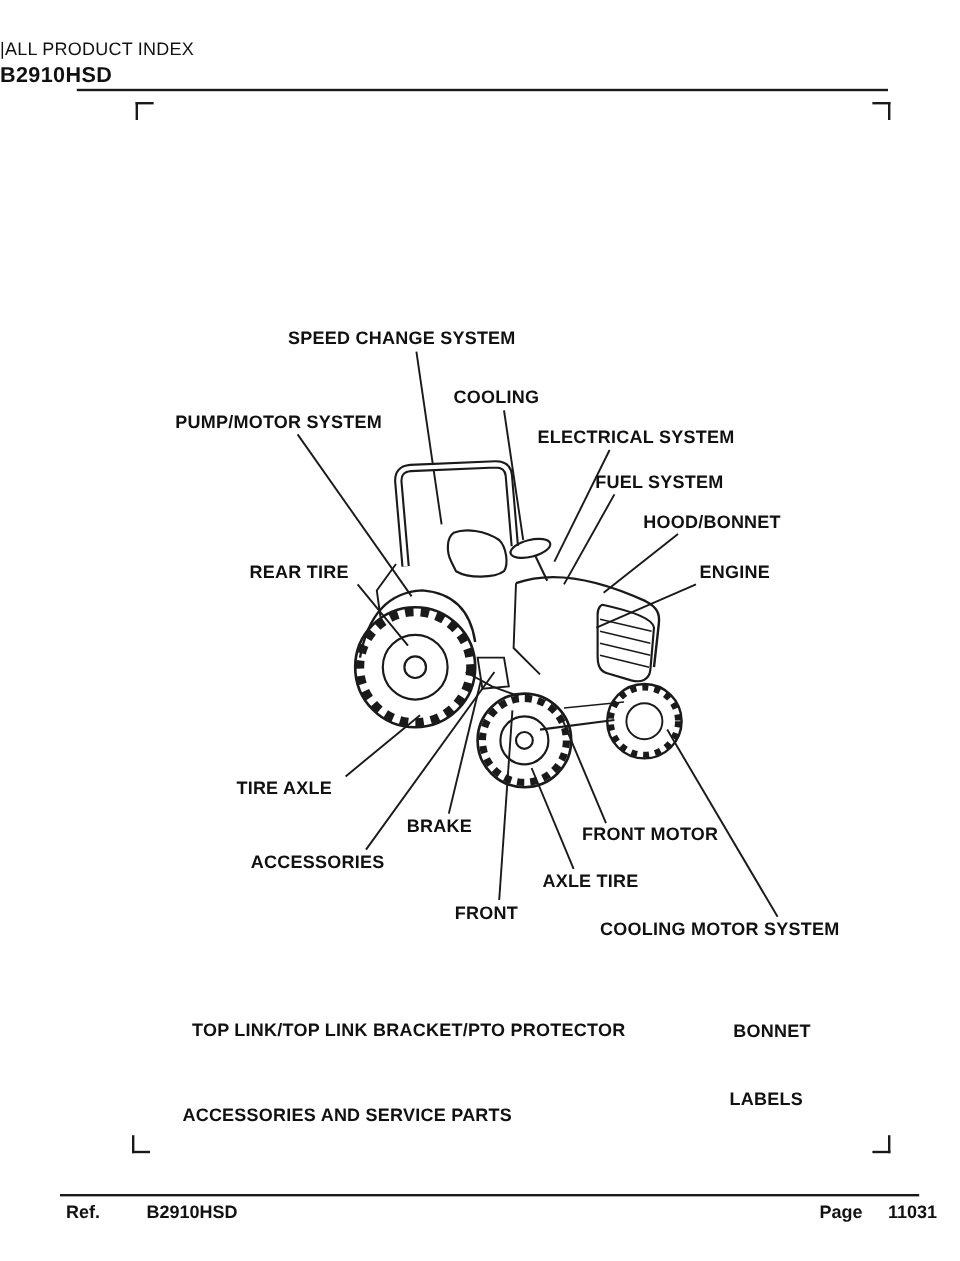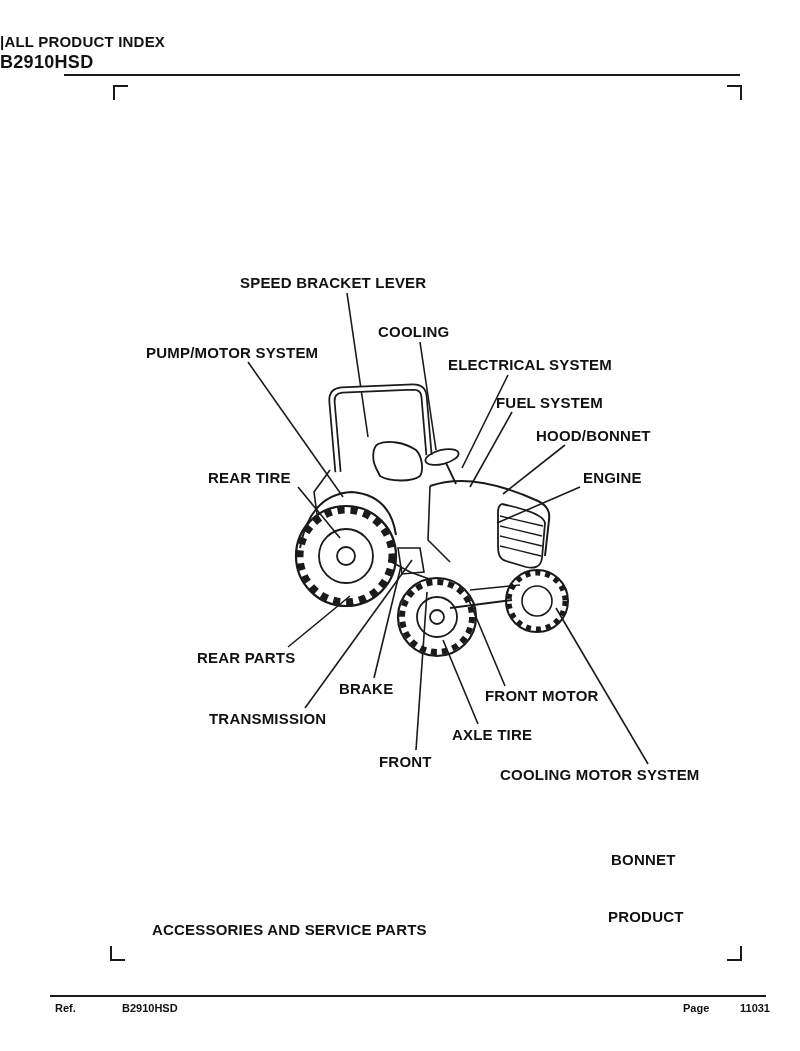--- a/index.html
+++ b/index.html
@@ -1,35 +1,35 @@
 <!DOCTYPE html>
 <html><head>
 <meta charset="utf-8">
 <style>
   html,body{margin:0;padding:0;background:#fff;}
   #page{
     position:relative;width:800px;height:1051px;background:#ffffff;
     font-family:"Liberation Sans",sans-serif;color:#111;overflow:hidden;
   }
-  .hdr-title{position:absolute;top:33px;left:0;width:100%;font-size:15px;font-weight:bold;letter-spacing:.2px;}
+  .hdr-title{position:absolute;top:33px;left:0;width:100%;font-size:15px;font-weight:normal;letter-spacing:.2px;}
   .hdr-model{position:absolute;top:52px;left:0;width:100%;font-size:18px;font-weight:bold;letter-spacing:.3px;}
   .rule{position:absolute;border-top:2px solid #1a1a1a;height:0;}
   .rule-top{top:74px;left:64px;width:676px;}
   .rule-bottom{top:995px;left:50px;width:716px;}
   .crop{position:absolute;width:13px;height:13px;}
   .crop-tl{left:113px;top:85px;border-left:2px solid #1a1a1a;border-top:2px solid #1a1a1a;}
   .crop-tr{left:727px;top:85px;border-right:2px solid #1a1a1a;border-top:2px solid #1a1a1a;}
   .crop-bl{left:110px;top:946px;border-left:2px solid #1a1a1a;border-bottom:2px solid #1a1a1a;}
   .crop-br{left:727px;top:946px;border-right:2px solid #1a1a1a;border-bottom:2px solid #1a1a1a;}
   .lbl{
     position:absolute;font-size:15px;font-weight:bold;white-space:nowrap;
     letter-spacing:.2px;cursor:pointer;z-index:3;
   }
   #diagram-svg{position:absolute;left:0;top:0;z-index:1;pointer-events:none;}
-  .ftr-txt{position:absolute;top:1002px;font-size:11px;font-weight:bold;z-index:2;}
+  .ftr-txt{position:absolute;top:1002px;font-size:15px;font-weight:bold;z-index:2;}
 </style>
 </head>
 <body>
 
 <div id="page">
 
   <div class="hdr-title"><span>|</span><span>ALL PRODUCT INDEX</span></div>
   <div class="hdr-model">B2910HSD</div>
   <div class="rule rule-top"></div>
 
@@ -102,38 +102,39 @@
       </g>
 
       <g>
         <circle cx="537" cy="601" r="31" stroke-width="2"></circle>
         <circle cx="537" cy="601" r="28" stroke-width="5" stroke-dasharray="5 5"></circle>
         <circle cx="537" cy="601" r="15" stroke-width="1.6"></circle>
       </g>
     </g>
   </svg>
 
-  <div class="lbl" style="left:240px;top:274px">SPEED BRACKET LEVER</div>
+  <div class="lbl" style="left:240px;top:274px">SPEED CHANGE SYSTEM</div>
   <div class="lbl" style="left:378px;top:323px">COOLING</div>
   <div class="lbl" style="left:146px;top:344px">PUMP/MOTOR SYSTEM</div>
   <div class="lbl" style="left:448px;top:356px">ELECTRICAL SYSTEM</div>
   <div class="lbl" style="left:496px;top:394px">FUEL SYSTEM</div>
   <div class="lbl" style="left:536px;top:427px">HOOD/BONNET</div>
   <div class="lbl" style="left:208px;top:469px">REAR TIRE</div>
   <div class="lbl" style="left:583px;top:469px">ENGINE</div>
-  <div class="lbl" style="left:197px;top:649px">REAR PARTS</div>
+  <div class="lbl" style="left:197px;top:649px">TIRE AXLE</div>
   <div class="lbl" style="left:339px;top:680px">BRAKE</div>
-  <div class="lbl" style="left:209px;top:710px">TRANSMISSION</div>
+  <div class="lbl" style="left:209px;top:710px">ACCESSORIES</div>
   <div class="lbl" style="left:485px;top:687px">FRONT MOTOR</div>
   <div class="lbl" style="left:452px;top:726px">AXLE TIRE</div>
   <div class="lbl" style="left:379px;top:753px">FRONT</div>
   <div class="lbl" style="left:500px;top:766px">COOLING MOTOR SYSTEM</div>
+  <div class="lbl" style="left:160px;top:850px">TOP LINK/TOP LINK BRACKET/PTO PROTECTOR</div>
   <div class="lbl" style="left:611px;top:851px">BONNET</div>
   <div class="lbl" style="left:152px;top:921px">ACCESSORIES AND SERVICE PARTS</div>
-  <div class="lbl" style="left:608px;top:908px">PRODUCT</div>
+  <div class="lbl" style="left:608px;top:908px">LABELS</div>
 
   <div class="rule rule-bottom"></div>
   <span class="ftr-txt" style="left:55px">Ref.</span>
   <span class="ftr-txt" style="left:122px">B2910HSD</span>
   <span class="ftr-txt" style="left:683px">Page</span>
   <span class="ftr-txt" style="left:740px">11031</span>
 
 </div>
 
 </body></html>

